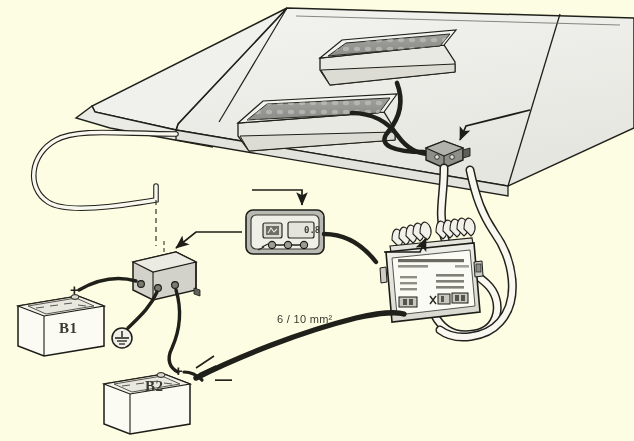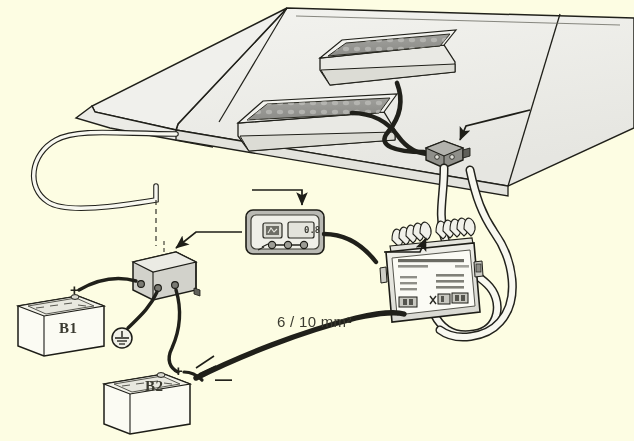--- a/index.html
+++ b/index.html
@@ -32,21 +32,21 @@
     white-space: nowrap;
     pointer-events: none;
   }
   .batt-label {
     font-size: 15px;
     font-weight: bold;
     color: #3a3a30;
     letter-spacing: 0.5px;
   }
   .gauge-label {
-    font-size: 15px;
+    font-size: 11px;
     font-family: "Liberation Sans", sans-serif;
     color: #3b3b30;
     letter-spacing: 0.3px;
   }
   .plus-label {
     font-size: 15px;
     font-weight: bold;
     color: #23231c;
     font-family: "Liberation Sans", sans-serif;
   }

